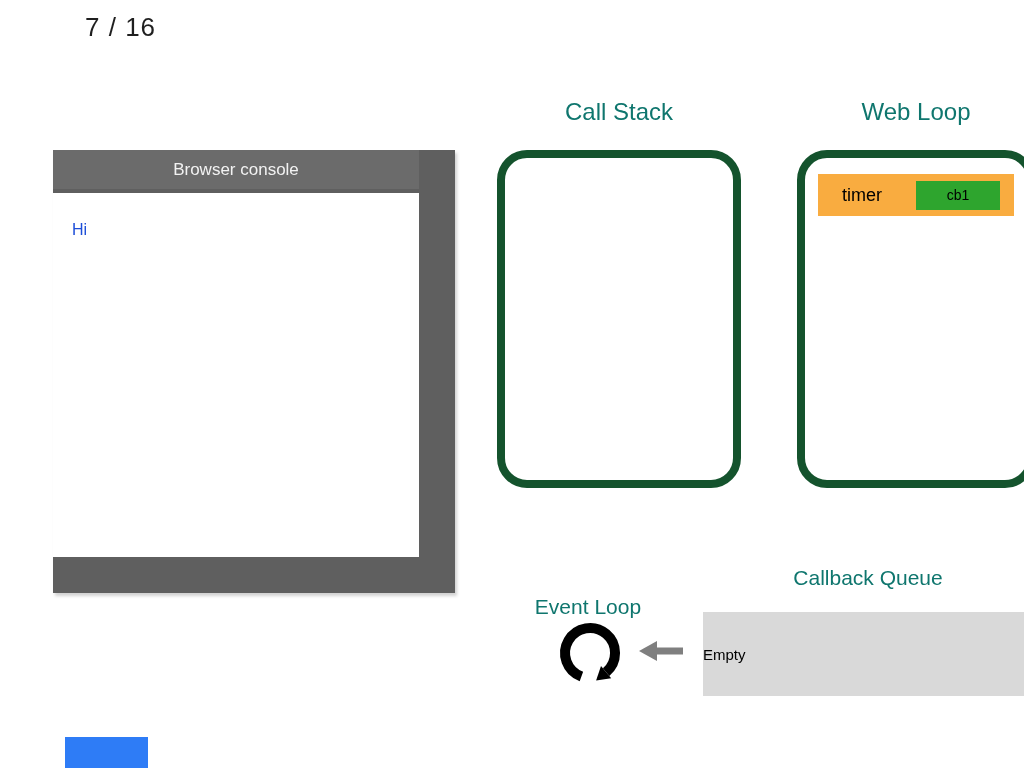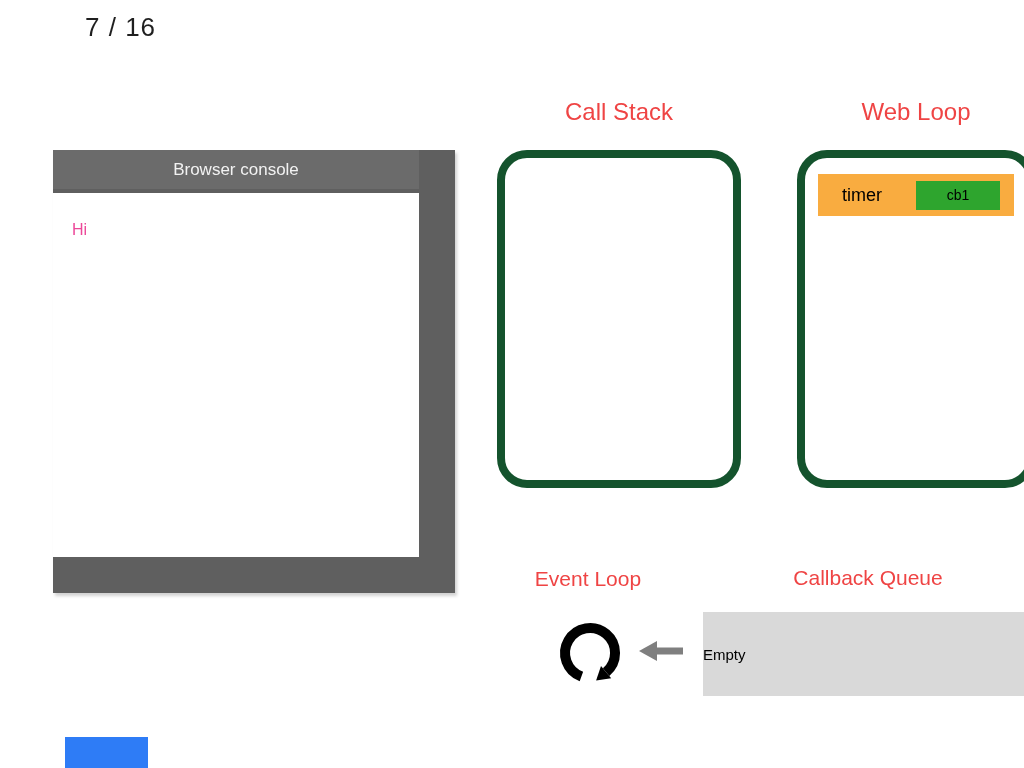--- a/index.html
+++ b/index.html
@@ -20,30 +20,30 @@
     box-shadow: 2px 3px 3px rgba(0,0,0,0.18);
   }
   .console-header {
     width: 366px; height: 39px; background: #6b6b6b;
     color: #f2f2f2; font-size: 17px; text-align: center; line-height: 39px;
   }
   .console-body {
     width: 366px; height: 364px; margin-top: 4px; background: #ffffff;
     padding: 28px 0 0 19px;
   }
-  .console-line { font-size: 16px; color: #ec4899; }
+  .console-line { font-size: 16px; color: #1d4ed8; }
   
   .label {
-    position: absolute; text-align: center; color: #ef4444;
+    position: absolute; text-align: center; color: #0f766e;
   }
   .label-lg { font-size: 24px; }
   .label-md { font-size: 21px; }
   .call-stack-label { left: 462px; width: 244px; top: 98px; }
   .web-apis-label  { left: 762px; width: 238px; top: 98px; }
-  .event-loop-label { left: 463px; width: 180px; top: 567px; }
+  .event-loop-label { left: 463px; width: 180px; top: 595px; }
   .callback-queue-label { left: 668px; width: 330px; top: 566px; }
   
   .frame {
     position: absolute; top: 150px; height: 338px;
     border: 8px solid #14532d; border-radius: 30px; background: #ffffff;
   }
   .call-stack-box { left: 462px; width: 244px; }
   .web-apis-box   { left: 762px; width: 238px; }
   
   .task-bar {

